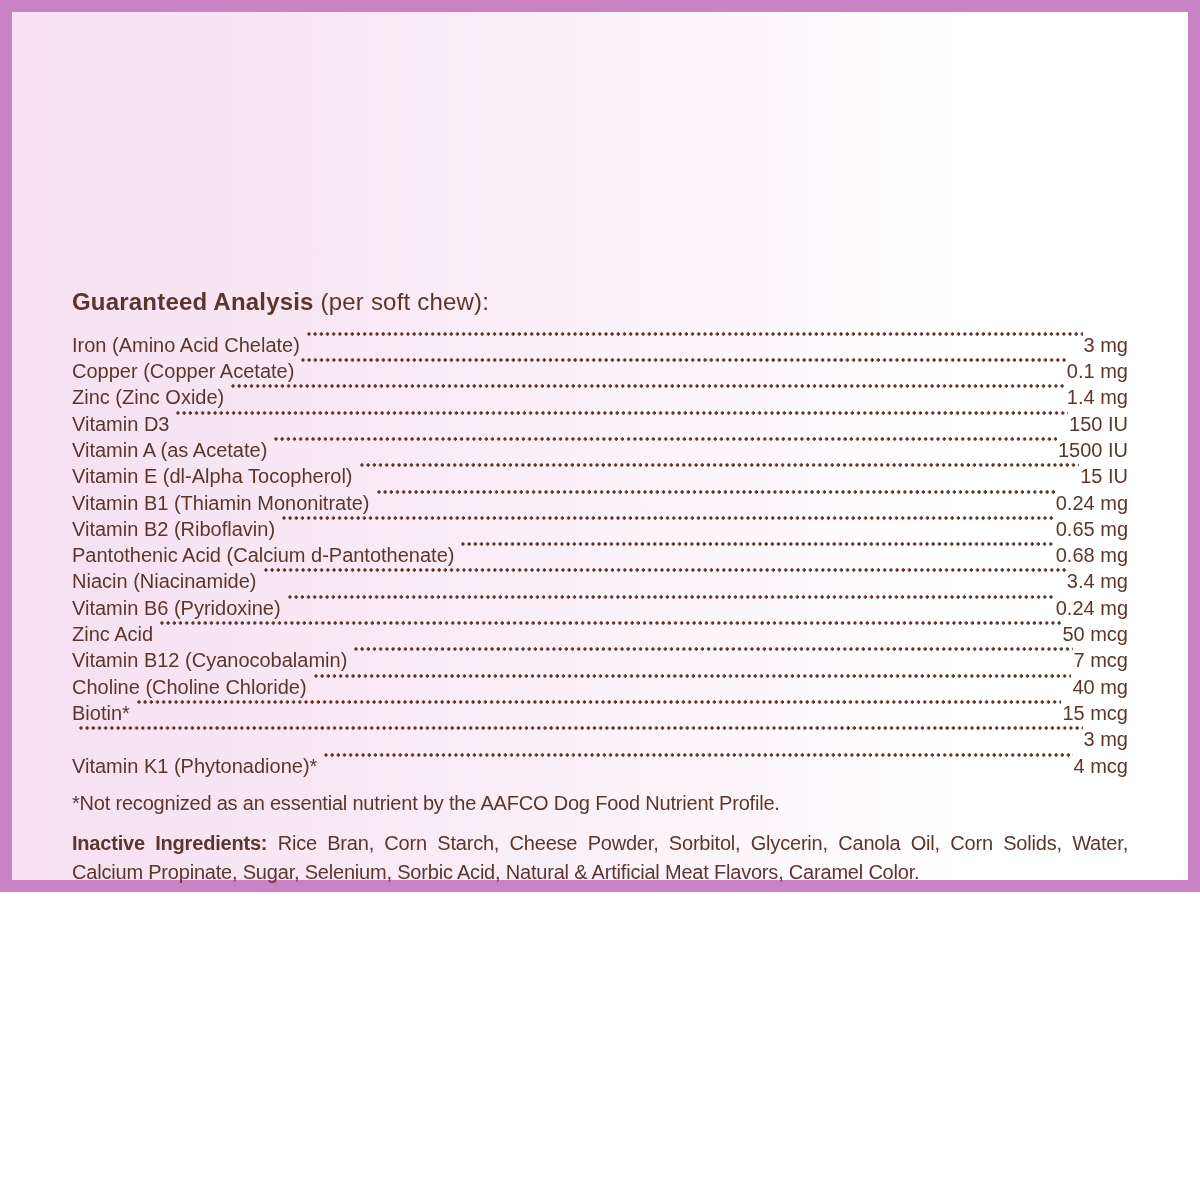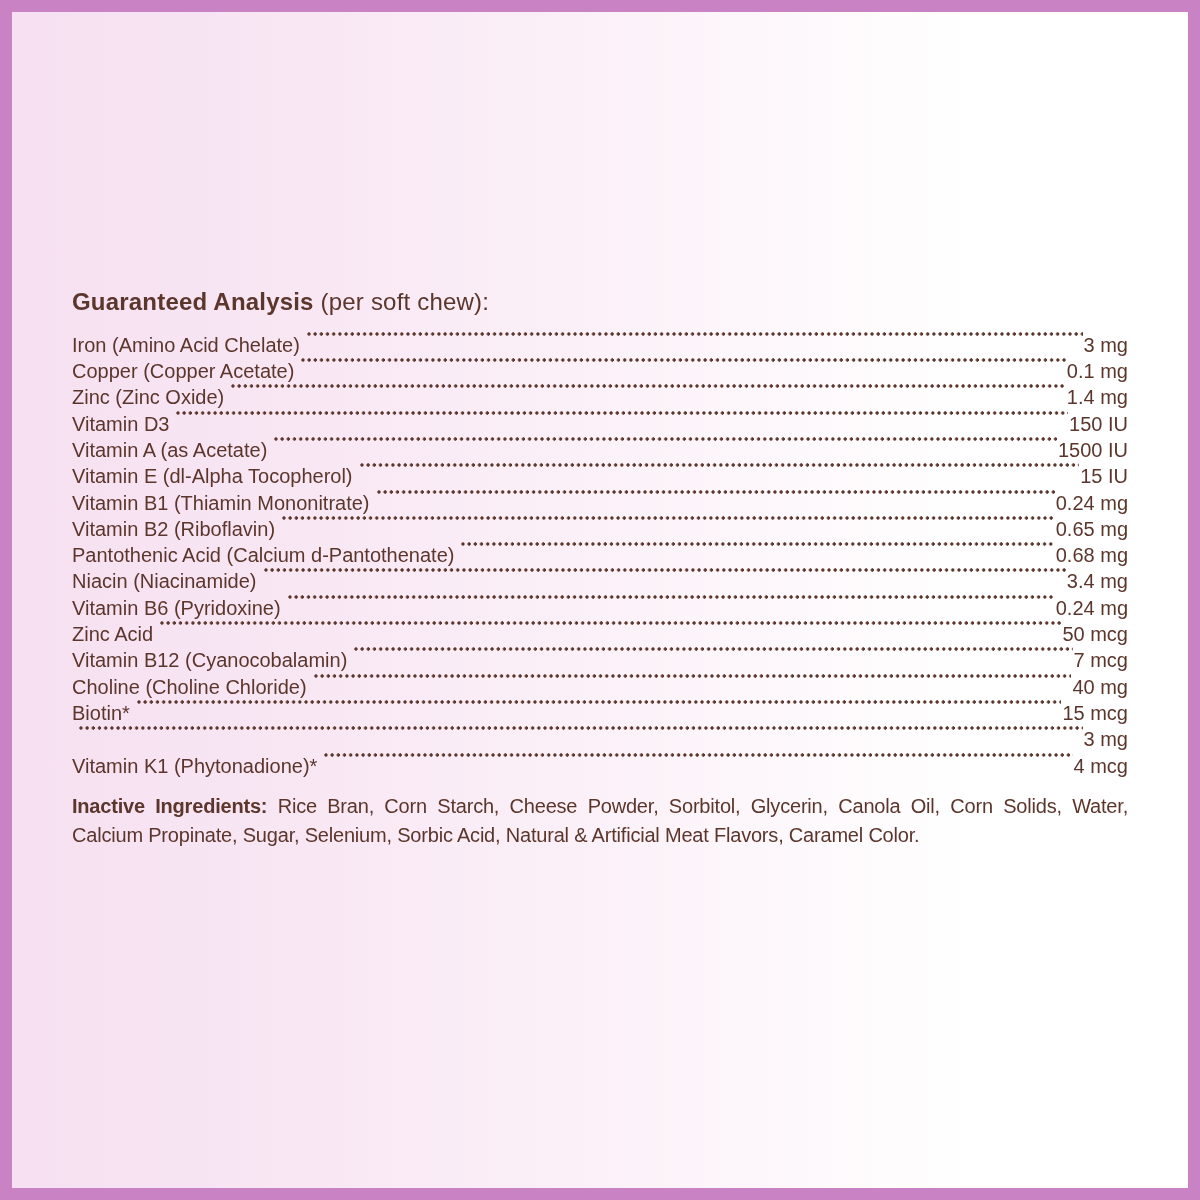--- a/index.html
+++ b/index.html
@@ -7,21 +7,21 @@
     padding: 0;
     width: 1200px;
     height: 1200px;
     overflow: hidden;
     font-family: "Liberation Sans", sans-serif;
   }
   .frame {
     position: absolute;
     inset: 0;
     width: 1200px;
-    height: 1200px;
+    height: 892px;
     background: #c982c4; 
   }
   .panel {
     position: absolute;
     left: 12px;
     top: 12px;
     right: 12px;
     bottom: 12px;
     background: linear-gradient(to right, #f6e0f1 0%, #f8e6f3 22%, #fcf3f9 55%, #ffffff 82%, #ffffff 100%);
   }
@@ -181,20 +181,21 @@
     <span class="value">3 mg</span>
   </div>
 
   <div class="row">
     <span class="label">Vitamin K1 (Phytonadione)*</span>
     <span class="leader"></span>
     <span class="value">4 mcg</span>
   </div>
 </div>
 
+      <div class="footnote">*Not recognized as an essential nutrient by the AAFCO Dog Food Nutrient Profile.</div>
 
       <div class="inactive">
         <span class="bold">Inactive Ingredients:</span><span> Rice Bran, Corn Starch, Cheese Powder, Sorbitol, Glycerin, Canola Oil, Corn Solids, Water, Calcium Propinate, Sugar, Selenium, Sorbic Acid, Natural &amp; Artificial Meat Flavors, Caramel Color.</span>
       </div>
 
     </div>
   </div>
 </div>
 
 </body></html>

